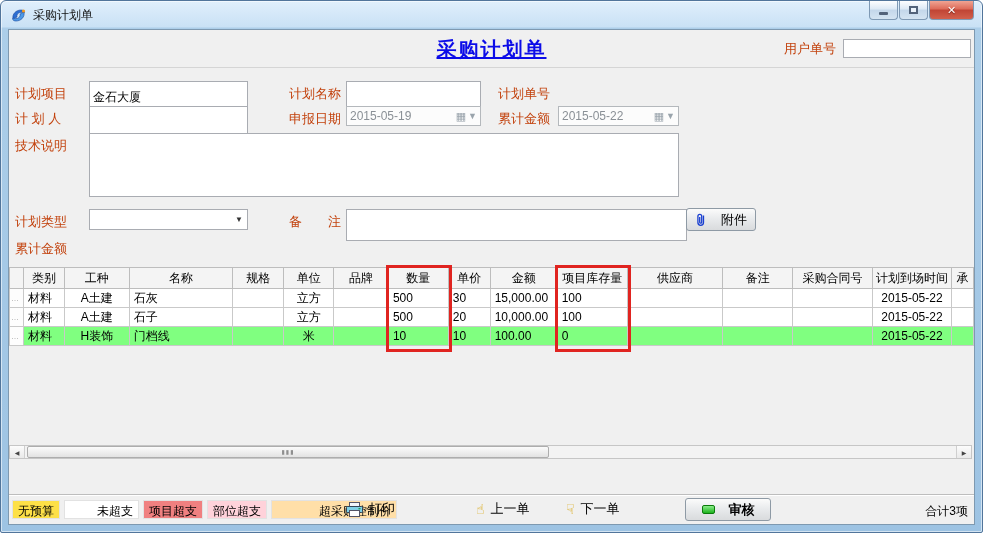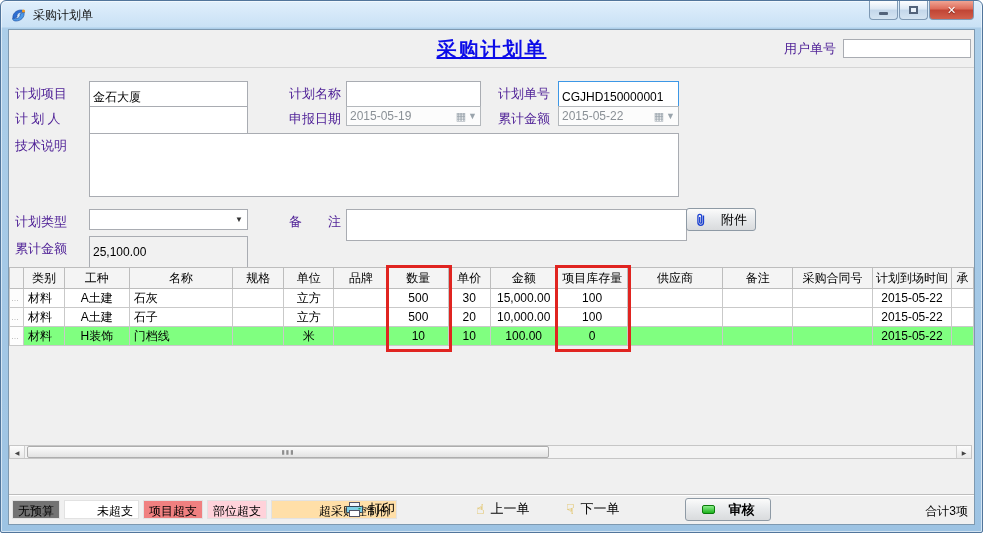--- a/index.html
+++ b/index.html
@@ -21,21 +21,21 @@
   .glyph-min { width:9px; height:3px; background:#52637A; border-radius:1px; margin-top:6px; }
   .glyph-max { width:9px; height:8px; border:2px solid #52637A; background:#E9F2FA; }
   .glyph-close { color:#FFF; font-size:11px; font-weight:bold; text-shadow:0 1px 1px #7A2418; line-height:1; }
   
   .content { position:absolute; left:7px; right:7px; top:28px; bottom:7px; background:#F0F0F0; border:1px solid #7E99B0; overflow:hidden; }
   .form-header { position:absolute; left:0; top:0; right:0; height:38px; border-bottom:1px solid #D5D5D5; }
   .page-title { position:absolute; left:0; right:0; top:6px; text-align:center; font-size:20px; font-weight:bold;
     color:#0C0CE8; text-decoration:underline; letter-spacing:2px; }
   .userno { position:absolute; right:3px; top:9px; display:flex; align-items:center; gap:7px; font-size:13px; }
   .userno input { width:128px; height:19px; }
-  label, .lbl { font-size:13px; color:#4c1d95; white-space:pre;font-family:Liberation Serif, serif; }
+  label, .lbl { font-size:13px; color:#c2410c; white-space:pre; }
   .fld { position:absolute; }
   input, textarea { border:1px solid #A9ACB2; background:#FFF; font-size:12px; padding:1px 3px;
     font-family:inherit; outline:none; }
   .ipt { position:absolute; height:32px; }
   .ipt.focus { border:1px solid #3C97E6; }
   .ipt.readonly { background:#F1F1F1; }
   .datefield { position:absolute; height:20px; border:1px solid #B4B8BC; background:#FCFCFC; color:#8A9096;
     font-size:12px; display:flex; align-items:center; padding:0 3px; }
   .datefield .dval { flex:1; }
   .datefield .dicon { color:#9AA4AC; font-size:11px; }
@@ -48,21 +48,21 @@
     display:flex; align-items:center; justify-content:center; gap:14px; font-size:13px; cursor:pointer; }
   .attach-btn { position:absolute; left:677px; top:178px; width:70px; height:23px; }
   
   .tablewrap { position:absolute; left:0; top:237px; }
   table.grid { border-collapse:collapse; table-layout:fixed; background:#FFF; }
   table.grid th { background:#F4F4F4; border:1px solid #BDBDBD; font-weight:normal; font-size:12px; height:21px; padding:0 3px;
     white-space:nowrap; overflow:hidden; cursor:default; }
   table.grid td { border:1px solid #C9C9C9; font-size:12px; height:19px; padding:0 4px; white-space:nowrap; overflow:hidden; background:#FFF; }
   table.grid tr.hl td { background:#80FF80; }
   table.grid td.ind, table.grid tr.hl td.ind { background:#FDFDFD; color:#999; font-size:8px; padding:0 1px; }
-  td.al-l,th.al-l { text-align:left; } td.al-c,th.al-c { text-align:center; } td.al-r,th.al-r { text-align:center; }
+  td.al-l,th.al-l { text-align:left; } td.al-c,th.al-c { text-align:center; } td.al-r,th.al-r { text-align:left; }
   table.grid th { text-align:center; }
   .redbox { position:absolute; border:3px solid #E02420; pointer-events:none; }
   .redbox1 { left:377px; top:235px; width:66px; height:87px; }
   .redbox2 { left:546px; top:235px; width:76px; height:87px; }
   
   .hscroll { position:absolute; left:0; top:415px; width:963px; height:14px; background:#F3F3F3; border:1px solid #C6C6C6; display:flex; }
   .sarrowbox { width:15px; background:linear-gradient(#FCFCFC,#E9E9E9); display:flex; align-items:center; justify-content:center;
     font-size:6px; color:#444; cursor:pointer; }
   .sarrowbox.left { border-right:1px solid #CFCFCF; } .sarrowbox.right { border-left:1px solid #CFCFCF; }
   .strack { flex:1; position:relative; }
@@ -113,21 +113,20 @@
         <span class="lbl">用户单号</span>
         <input value="" style="">
       </div>
     </div>
 
     <span class="lbl fld" style="left:6px;top:55px">计划项目</span>
     <input class="ipt" style="left: 80px; top: 51px; width: 159px;" value="金石大厦">
     <span class="lbl fld" style="left:280px;top:55px">计划名称</span>
     <input class="ipt" style="left: 337px; top: 51px; width: 135px;" value="">
     <span class="lbl fld" style="left:489px;top:55px">计划单号</span>
-    <input class="ipt focus" style="left: 549px; top: 51px; width: 121px;" value="CGJHD150000001">
 
     <span class="lbl fld" style="left:6px;top:80px">计 划 人</span>
     <input class="ipt" style="left: 80px; top: 76px; width: 159px;" value="">
     <span class="lbl fld" style="left:280px;top:80px">申报日期</span>
     <div class="datefield" style="left:337px;top:76px;width:135px">
       <span class="dval">2015-05-19</span>
       <span class="dicon">▦</span>
       <span class="darr">▼</span>
     </div>
     <span class="lbl fld" style="left:489px;top:80px">累计金额</span>
@@ -148,21 +147,20 @@
     <span class="lbl fld" style="left:280px;top:183px">备　　注</span>
     <input class="ipt" style="left: 337px; top: 179px; width: 341px;" value="">
     <div class="btn3d attach-btn">
       <svg width="12" height="14" viewBox="0 0 12 14">
         <path d="M8.5 2.5 v7 a2.8 2.8 0 0 1 -5.6 0 V3.2 a1.9 1.9 0 0 1 3.8 0 v6 a1 1 0 0 1 -2 0 V4" fill="none" stroke="#1A3FD0" stroke-width="1.3"></path>
       </svg>
       <span>附件</span>
     </div>
 
     <span class="lbl fld" style="left:6px;top:210px">累计金额</span>
-    <input class="ipt readonly" style="left: 80px; top: 206px; width: 159px;" readonly="" value="25,100.00">
 
     <div class="tablewrap">
       <table class="grid" id="grid-table">
           <colgroup>
             <col style="width: 14px;">
             <col style="width: 41px;">
             <col style="width: 65px;">
             <col style="width: 104px;">
             <col style="width: 51px;">
             <col style="width: 50px;">
@@ -261,21 +259,21 @@
     <div class="hscroll">
       <div class="sarrowbox left">◀</div>
       <div class="strack">
         <div class="sthumb"></div>
       </div>
       <div class="sarrowbox right">▶</div>
     </div>
 
     <div class="footer">
       <div class="legend" id="legend">
-          <span class="badge" style="background: #737373;">无预算</span>
+          <span class="badge" style="background: #fde047;">无预算</span>
           <span class="badge" style="background: rgb(255, 255, 255); padding-left: 32px;">未超支</span>
           <span class="badge" style="background: rgb(240, 128, 128);">项目超支</span>
           <span class="badge" style="background: rgb(255, 210, 218);">部位超支</span>
           <span class="badge" style="background: rgb(255, 223, 168); padding-left: 47px;">超采购控制价</span>
         </div>
       <div class="flatbtn print-btn">
         <svg width="17" height="15" viewBox="0 0 17 15">
           <rect x="3.5" y="0.5" width="10" height="4" fill="#F2F6FA" stroke="#556"></rect>
           <rect x="0.5" y="4.5" width="16" height="6" rx="1" fill="#7FD0E6" stroke="#345"></rect>
           <rect x="3.5" y="8.5" width="10" height="6" fill="#FFF" stroke="#556"></rect>

